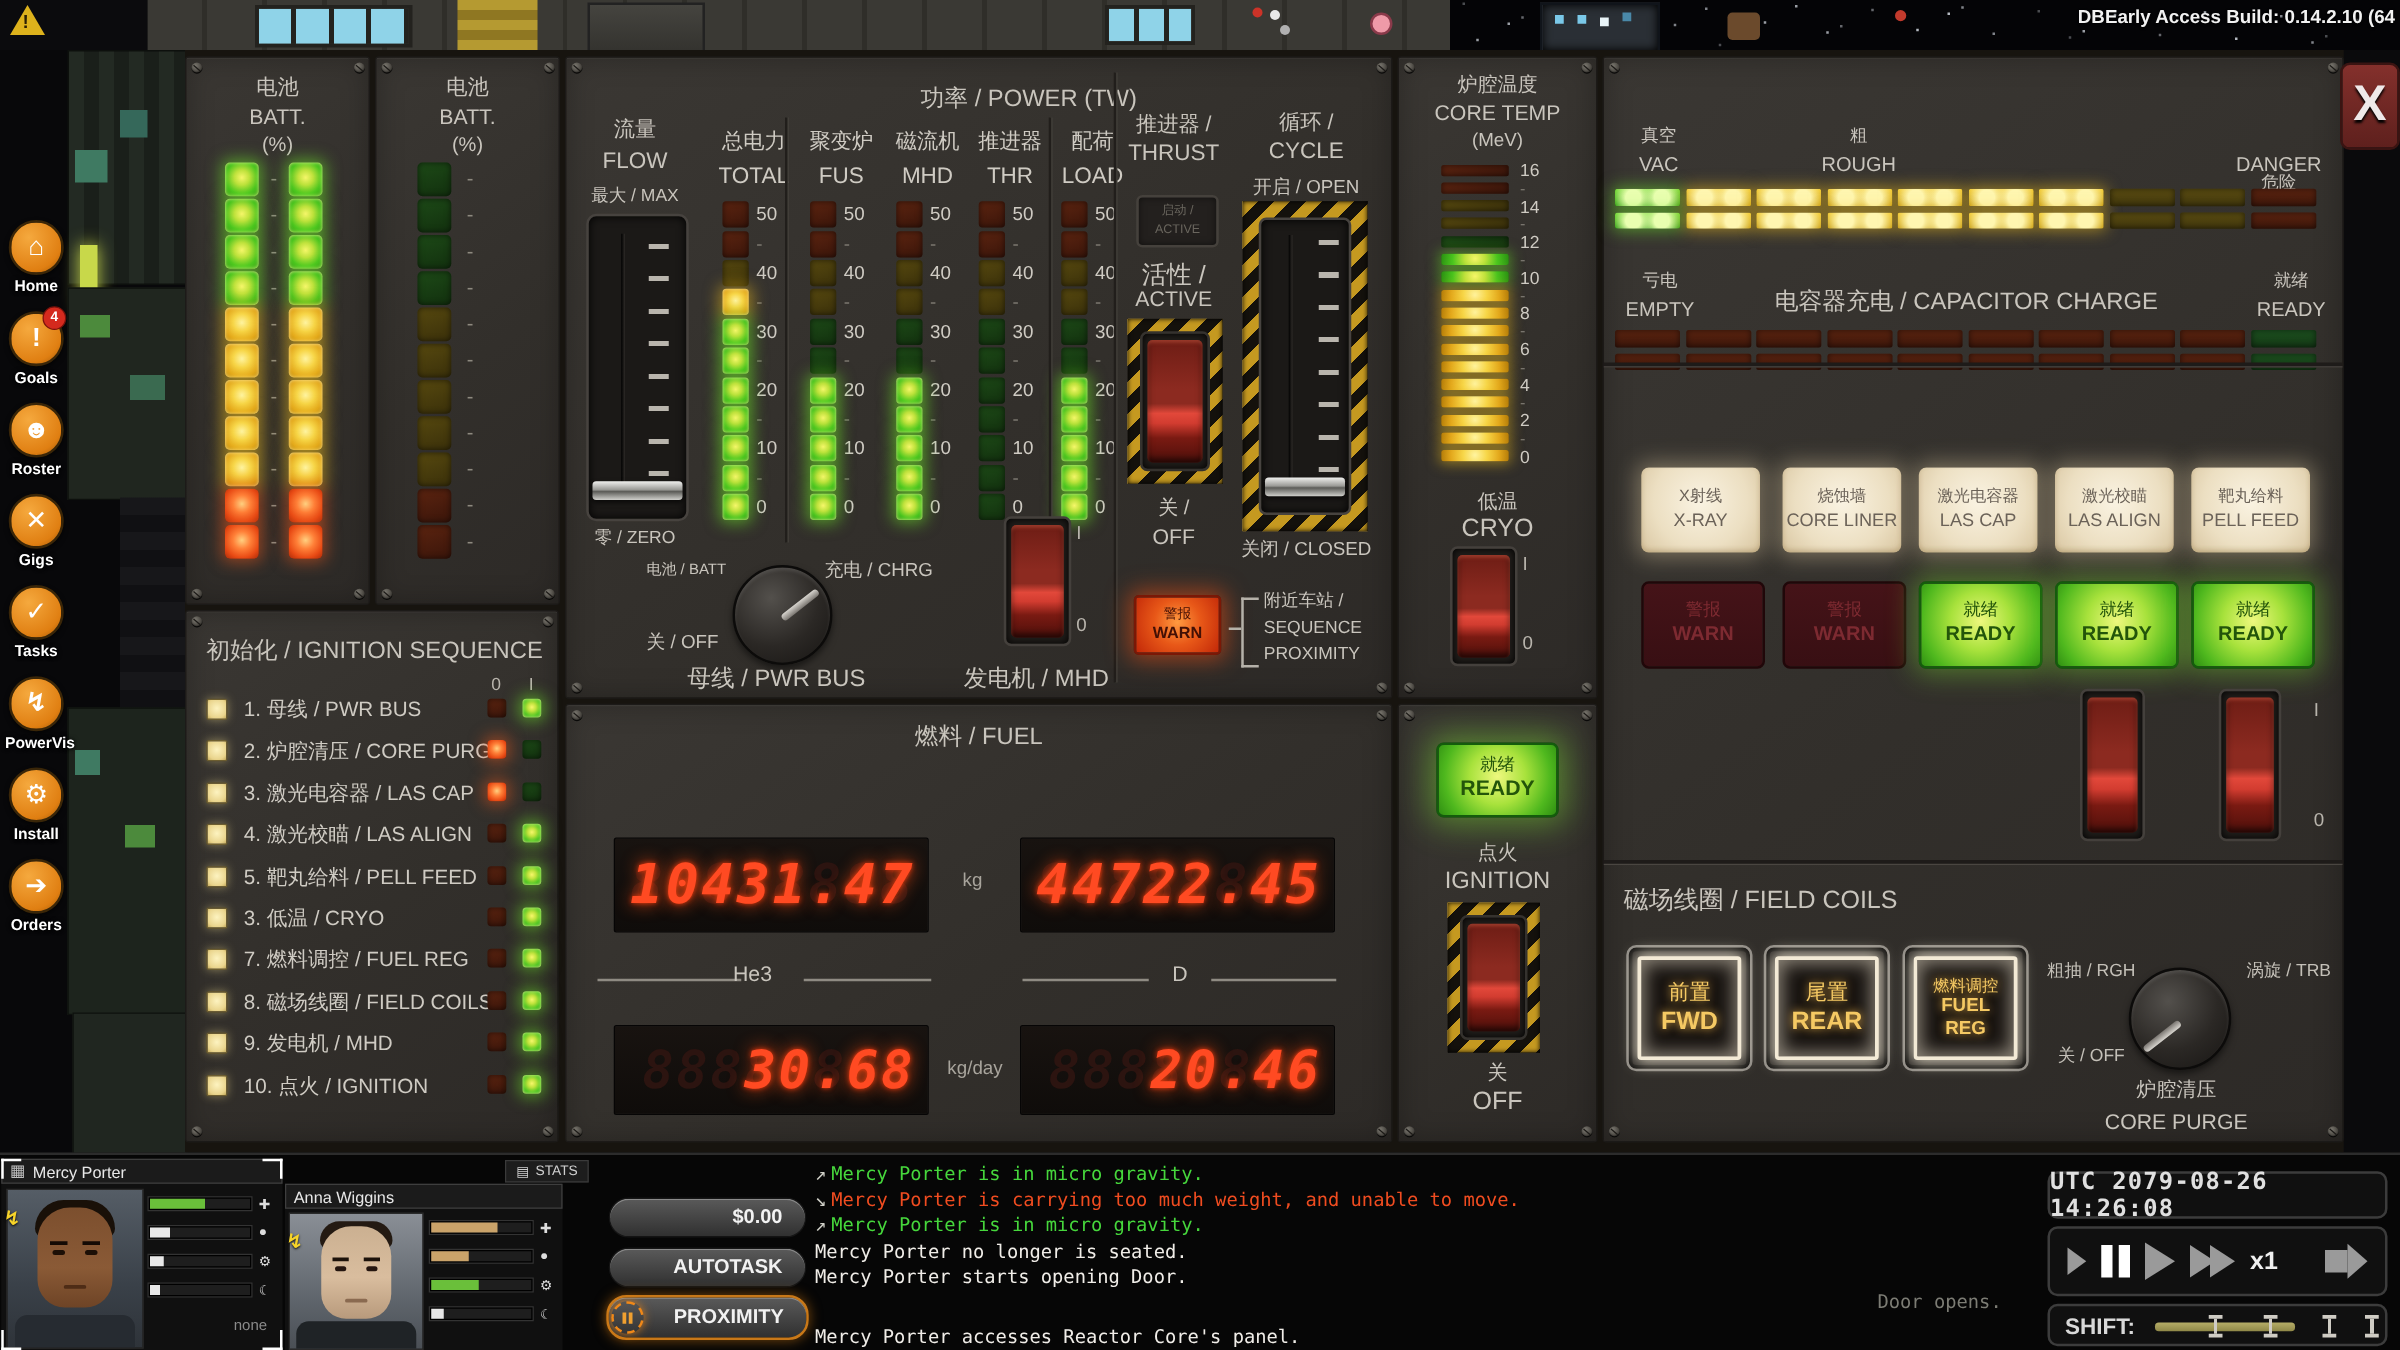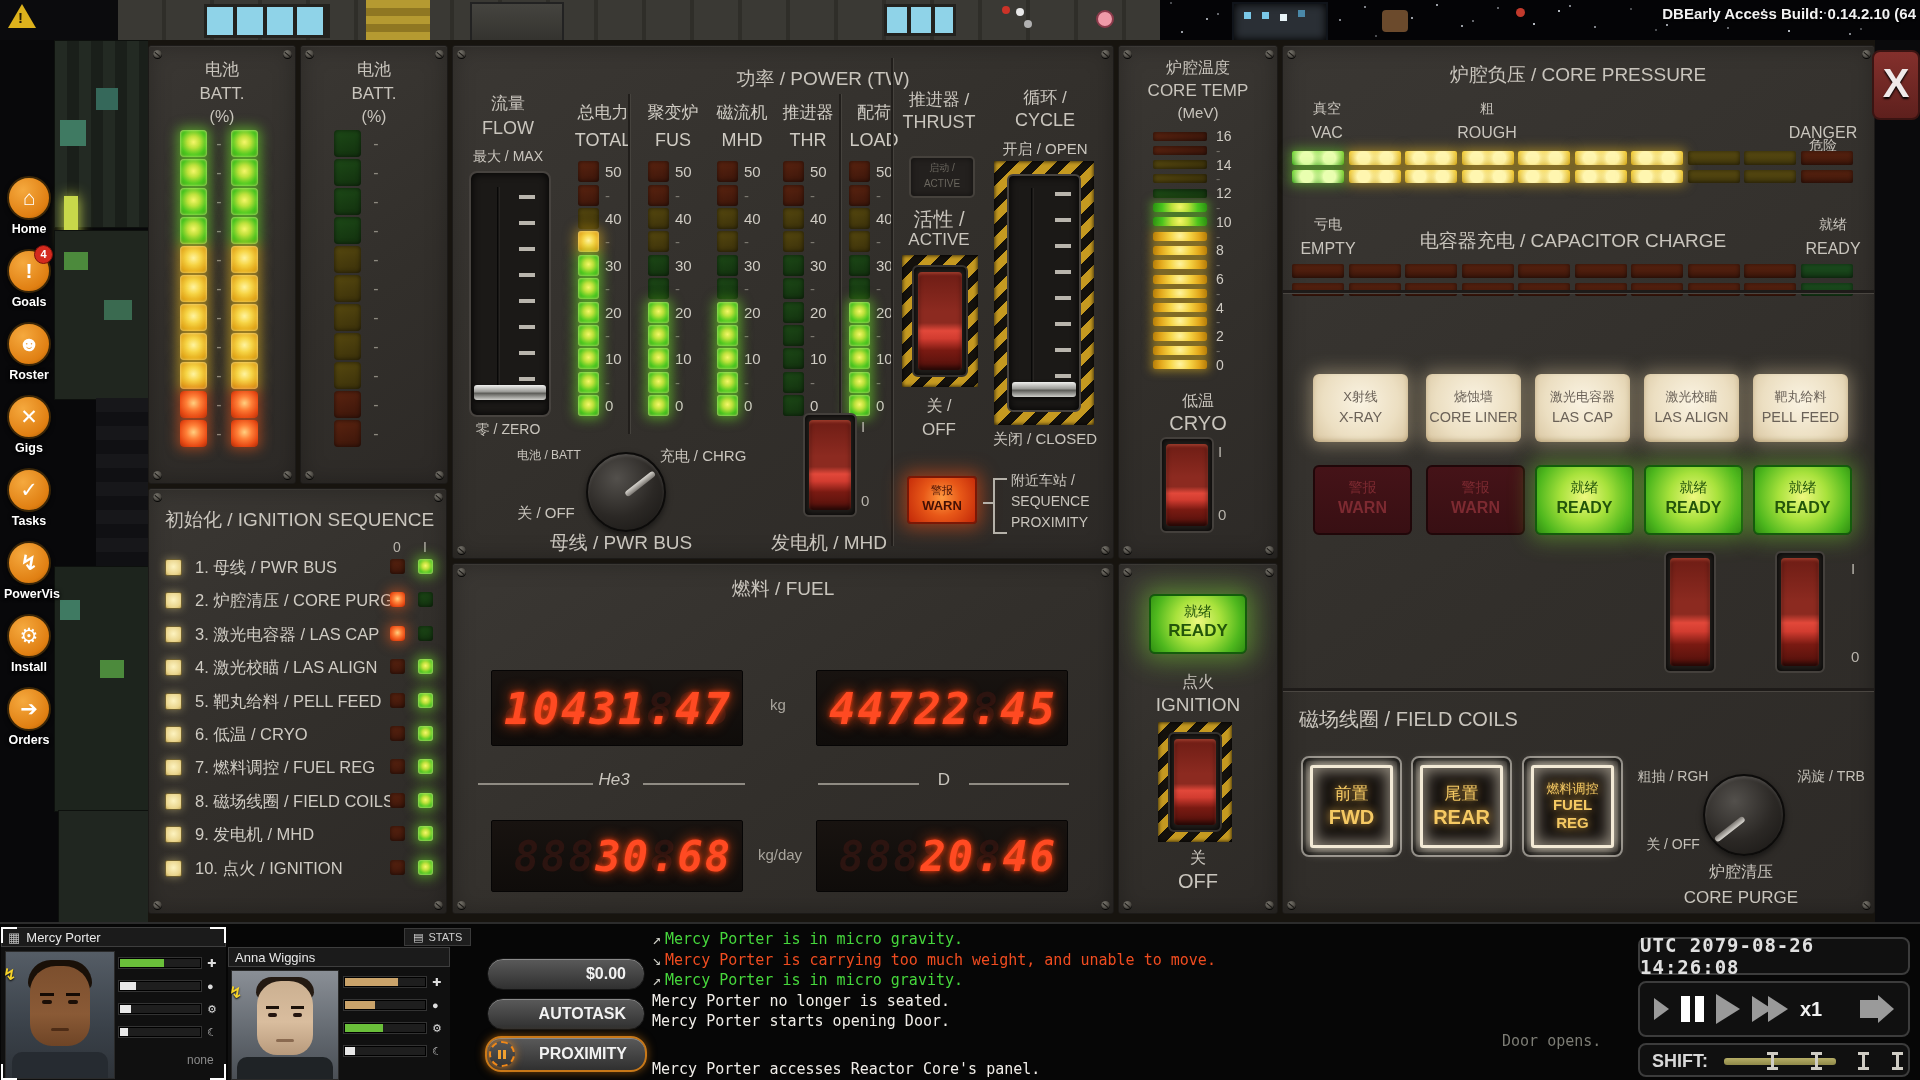--- a/index.html
+++ b/index.html
@@ -441,21 +441,21 @@
           <div class="L s15 seq1 gl"></div>
         </div>
         <div class="seq-row" style="top: 197.6px;">
           <div class="seq-check"></div>
           <div class="seq-label">5. 靶丸给料 / PELL FEED</div>
           <div class="L s15 seq0 rd"></div>
           <div class="L s15 seq1 gl"></div>
         </div>
         <div class="seq-row" style="top: 231px;">
           <div class="seq-check"></div>
-          <div class="seq-label">6. 低温 / CRYO</div>
+          <div class="seq-label">3. 低温 / CRYO</div>
           <div class="L s15 seq0 rd"></div>
           <div class="L s15 seq1 gl"></div>
         </div>
         <div class="seq-row" style="top: 264.4px;">
           <div class="seq-check"></div>
           <div class="seq-label">7. 燃料调控 / FUEL REG</div>
           <div class="L s15 seq0 rd"></div>
           <div class="L s15 seq1 gl"></div>
         </div>
         <div class="seq-row" style="top: 297.8px;">
@@ -814,21 +814,21 @@
     <div class="sseg" style="left:38px;top:106px;width:250px;height:74px;font-size:44px;">
       <span class="ghost">88888888</span>
       <span class="val">10431.47</span>
     </div>
     <div class="f-unit" style="left:300px;top:132px;width:50px;">kg</div>
     <div class="sseg" style="left:363px;top:106px;width:250px;height:74px;font-size:44px;">
       <span class="ghost">88888888</span>
       <span class="val">44722.45</span>
     </div>
     <div class="f-line" style="left:25px;top:219px;width:115px;"></div>
-    <div class="f-unit" style="left:136px;top:206px;width:50px;font-size:17px;color:#c9c5bd;font-style:italic;">He3</div>
+    <div class="f-unit" style="left:124px;top:206px;width:50px;font-size:17px;color:#c9c5bd;">He3</div>
     <div class="f-line" style="left:190px;top:219px;width:102px;"></div>
     <div class="f-line" style="left:365px;top:219px;width:101px;"></div>
     <div class="f-unit" style="left:466px;top:206px;width:50px;font-size:17px;color:#c9c5bd;">D</div>
     <div class="f-line" style="left:516px;top:219px;width:100px;"></div>
     <div class="sseg" style="left:38px;top:256px;width:250px;height:70px;font-size:42px;">
       <span class="ghost">88888888</span>
       <span class="val">30.68</span>
     </div>
     <div class="f-unit" style="left:292px;top:282px;width:70px;">kg/day</div>
     <div class="sseg" style="left:363px;top:256px;width:250px;height:70px;font-size:42px;">
@@ -942,21 +942,20 @@
     </div>
     <div class="lab ctr" style="left:0;top:284px;width:158px;font-size:16px;">关</div>
     <div class="lab ctr" style="left:0;top:306px;width:158px;font-size:20px;">OFF</div>
   <div class="screw" style="left: 4px; top: 4px;"></div>
       <div class="screw" style="left: 146px; top: 4px;"></div>
       <div class="screw" style="left: 4px; top: 337px;"></div>
       <div class="screw" style="left: 146px; top: 337px;"></div>
     </div>
 
   <div id="p-right" class="panel" style="left:1282px;top:45px;width:591px;height:867px;">
-    <div class="lab title ctr" style="left:95px;top:16px;width:400px;">炉腔负压 / CORE PRESSURE</div>
     <div class="lab ctr" style="left:14px;top:54px;width:60px;font-size:14px;">真空</div>
     <div class="lab ctr" style="left:14px;top:78px;width:60px;font-size:16px;">VAC</div>
     <div class="lab ctr" style="left:164px;top:54px;width:80px;font-size:14px;">粗</div>
     <div class="lab ctr" style="left:164px;top:78px;width:80px;font-size:16px;">ROUGH</div>
     <div class="lab ctr" style="left:495px;top:54px;width:90px;font-size:14px;margin-top:37px;">危险</div>
     <div class="lab ctr" style="left:495px;top:78px;width:90px;font-size:16px;">DANGER</div>
     <div id="cp-segs" class="abs" style="left:9px;top:105px;">
         <div class="seg-row">
           <div class="seg gl"></div>
           <div class="seg yl"></div>

